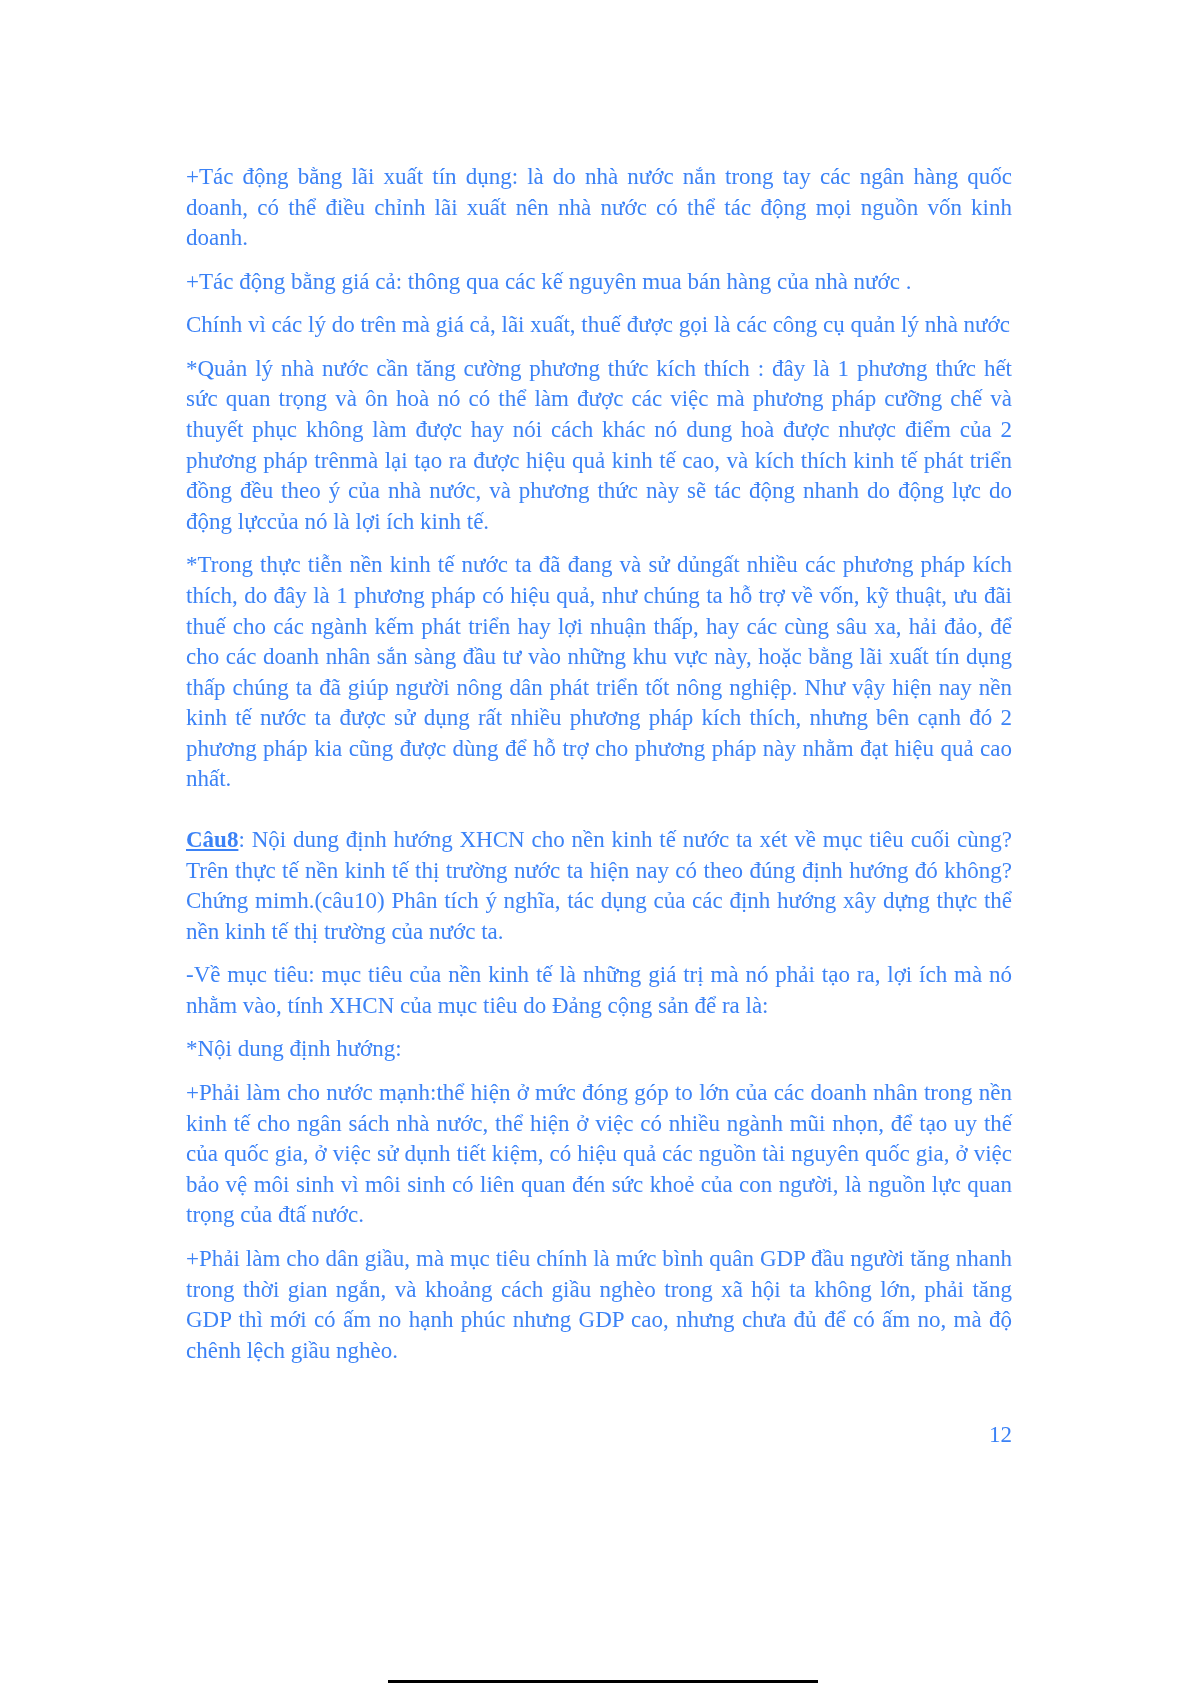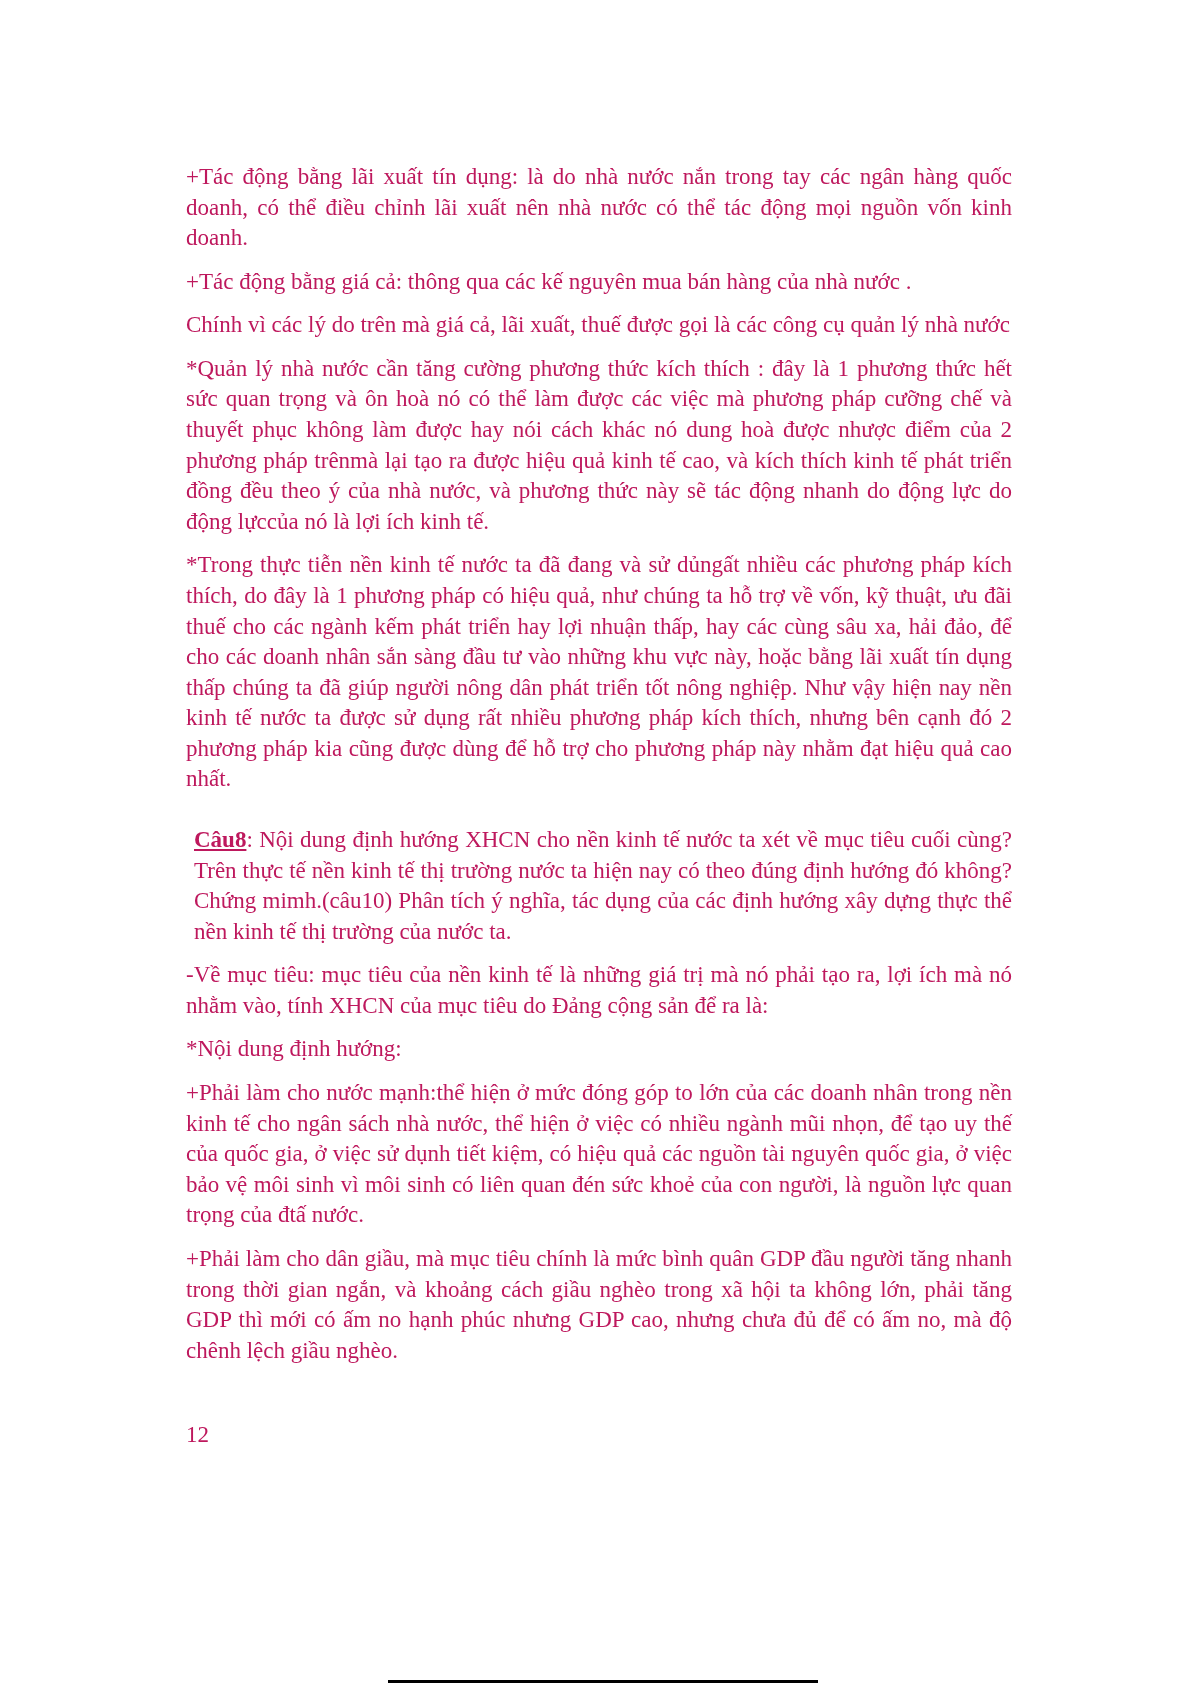--- a/index.html
+++ b/index.html
@@ -7,48 +7,47 @@
     padding: 0;
     background: #ffffff;
   }
   .page {
     position: relative;
     width: 1190px;
     height: 1685px;
     background: #ffffff;
     overflow: hidden;
     font-family: "Liberation Serif", serif;
-    color: #be185d;
+    color: #3b82f6;
   }
   .content {
     position: absolute;
     left: 186px;
     top: 162px;
     width: 826px;
   }
   .para {
     margin: 0 0 13px 0;
     font-size: 23px;
     line-height: 1.33;
     text-align: justify;
   }
   .question-para {
     margin-top: 30px;
-    margin-left: 8px;
   }
   .question-label {
     font-weight: bold;
     text-decoration: underline;
   }
   .page-number {
     position: absolute;
     top: 1422px;
     left: 186px;
     width: 826px;
-    text-align: left;
+    text-align: right;
     font-size: 23px;
     font-family: "Liberation Serif", serif;
   }
   .footer-rule {
     position: absolute;
     left: 388px;
     bottom: 2px;
     width: 430px;
     height: 3px;
     background: #000000;

